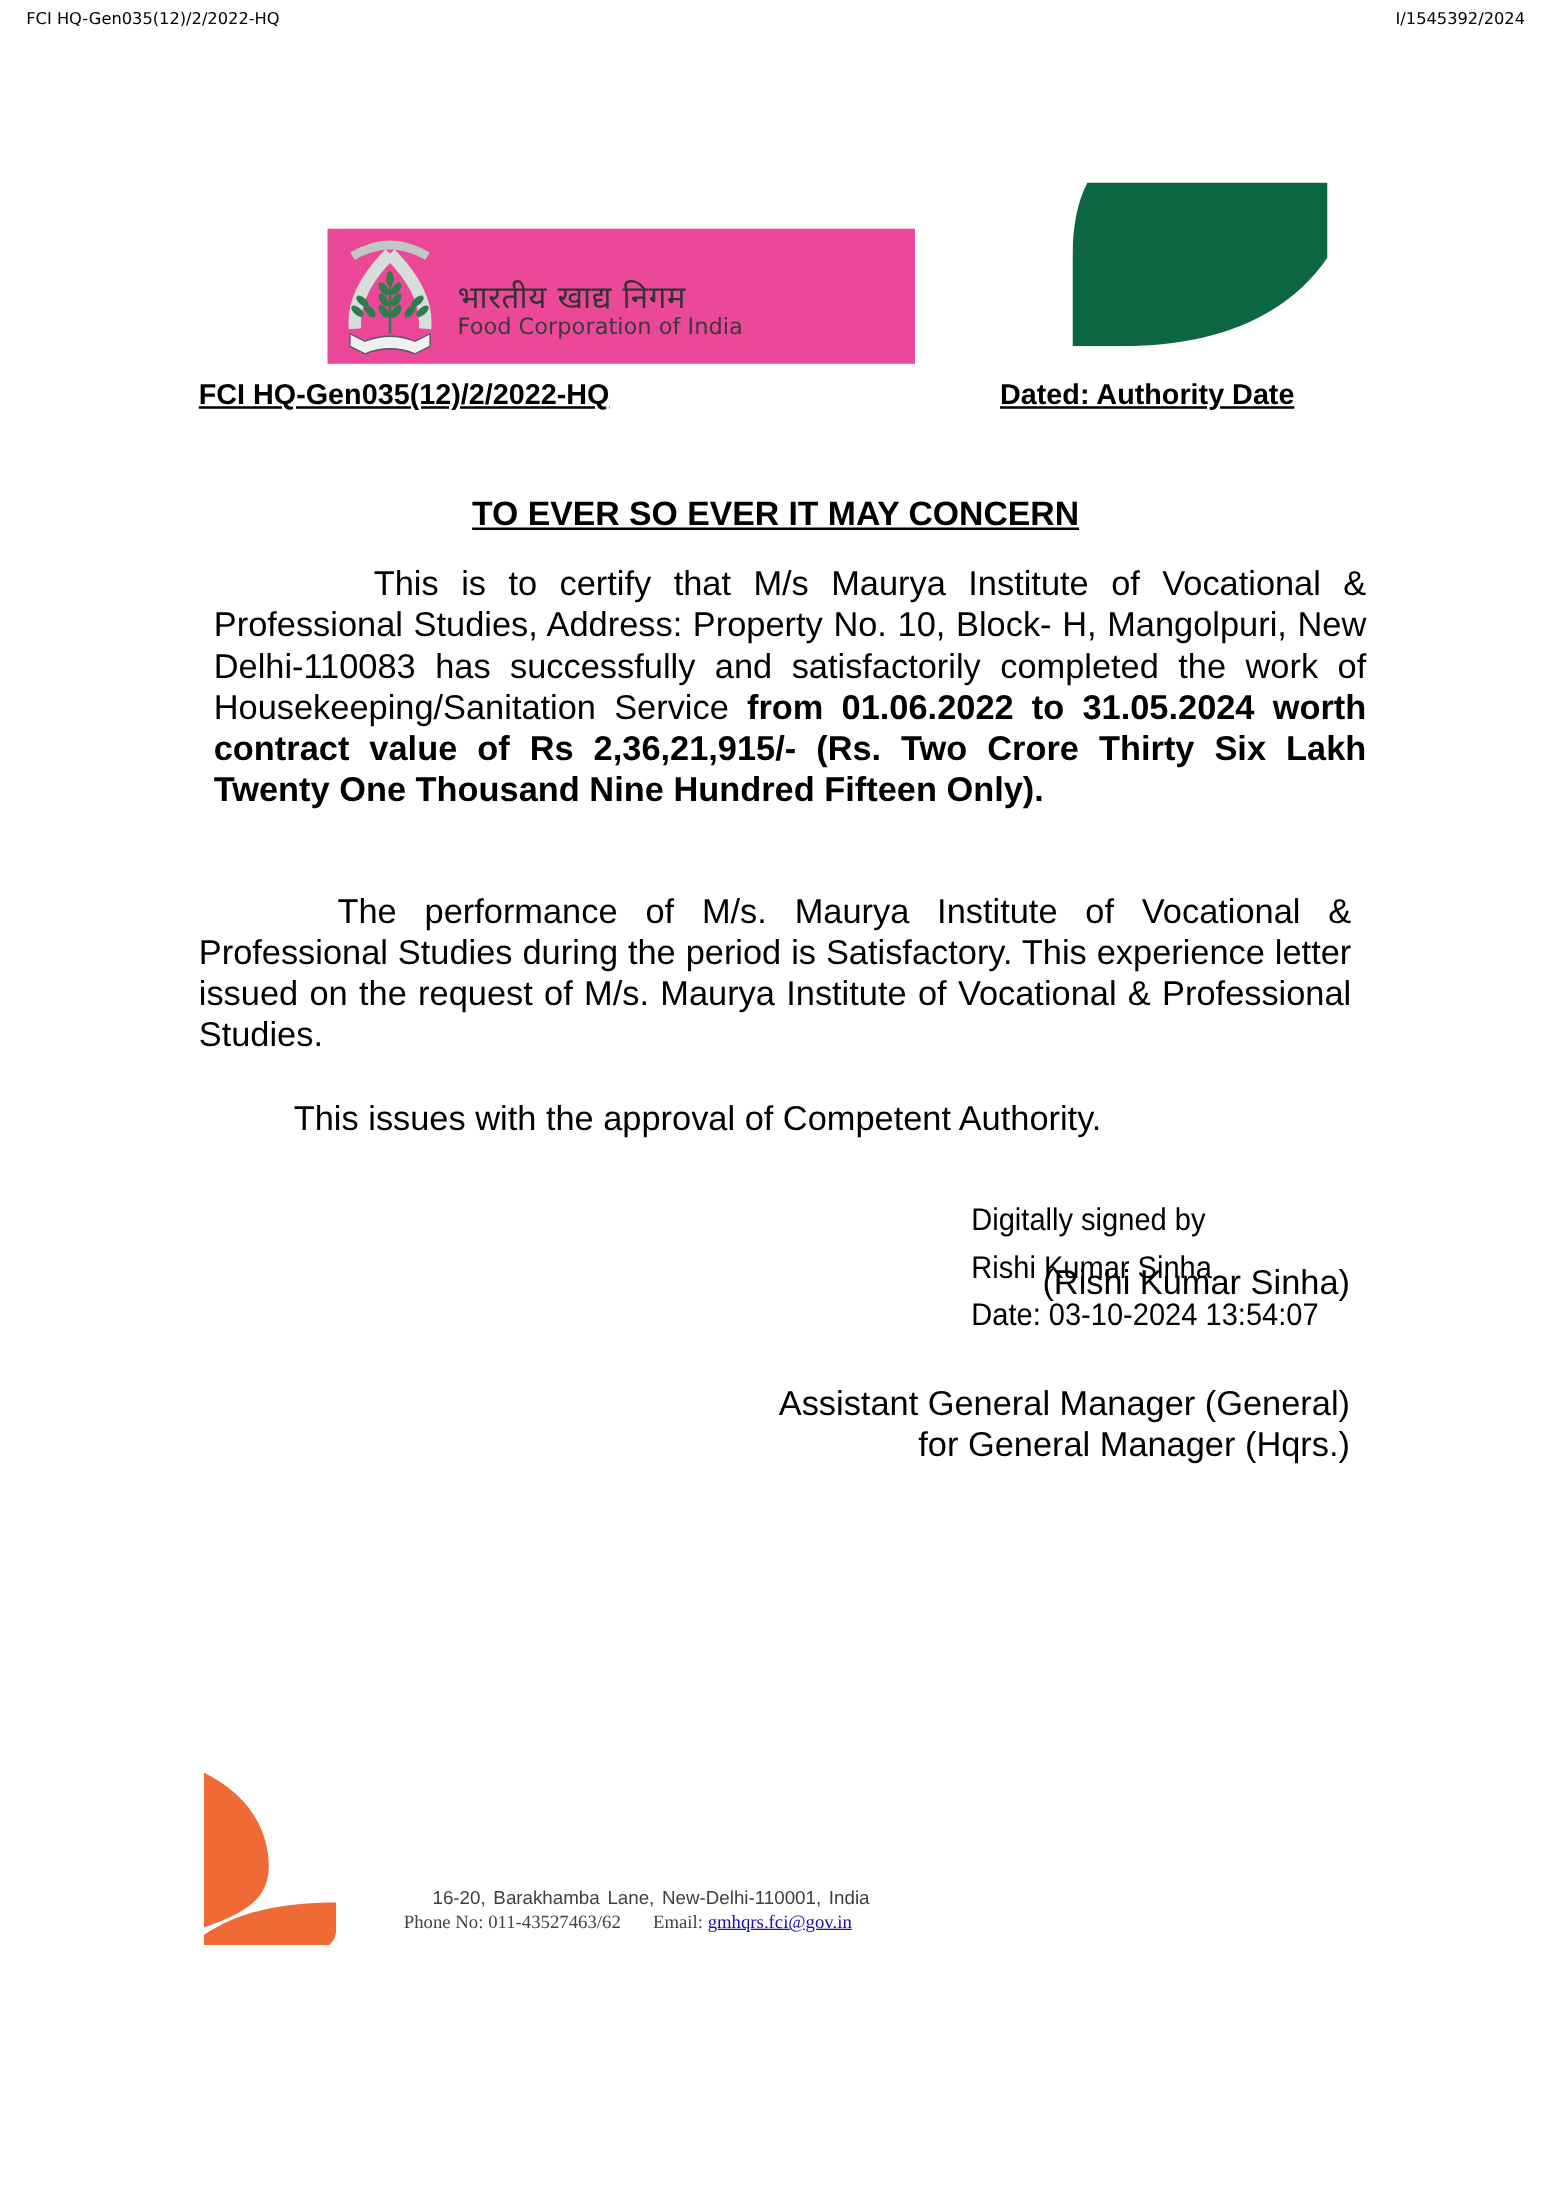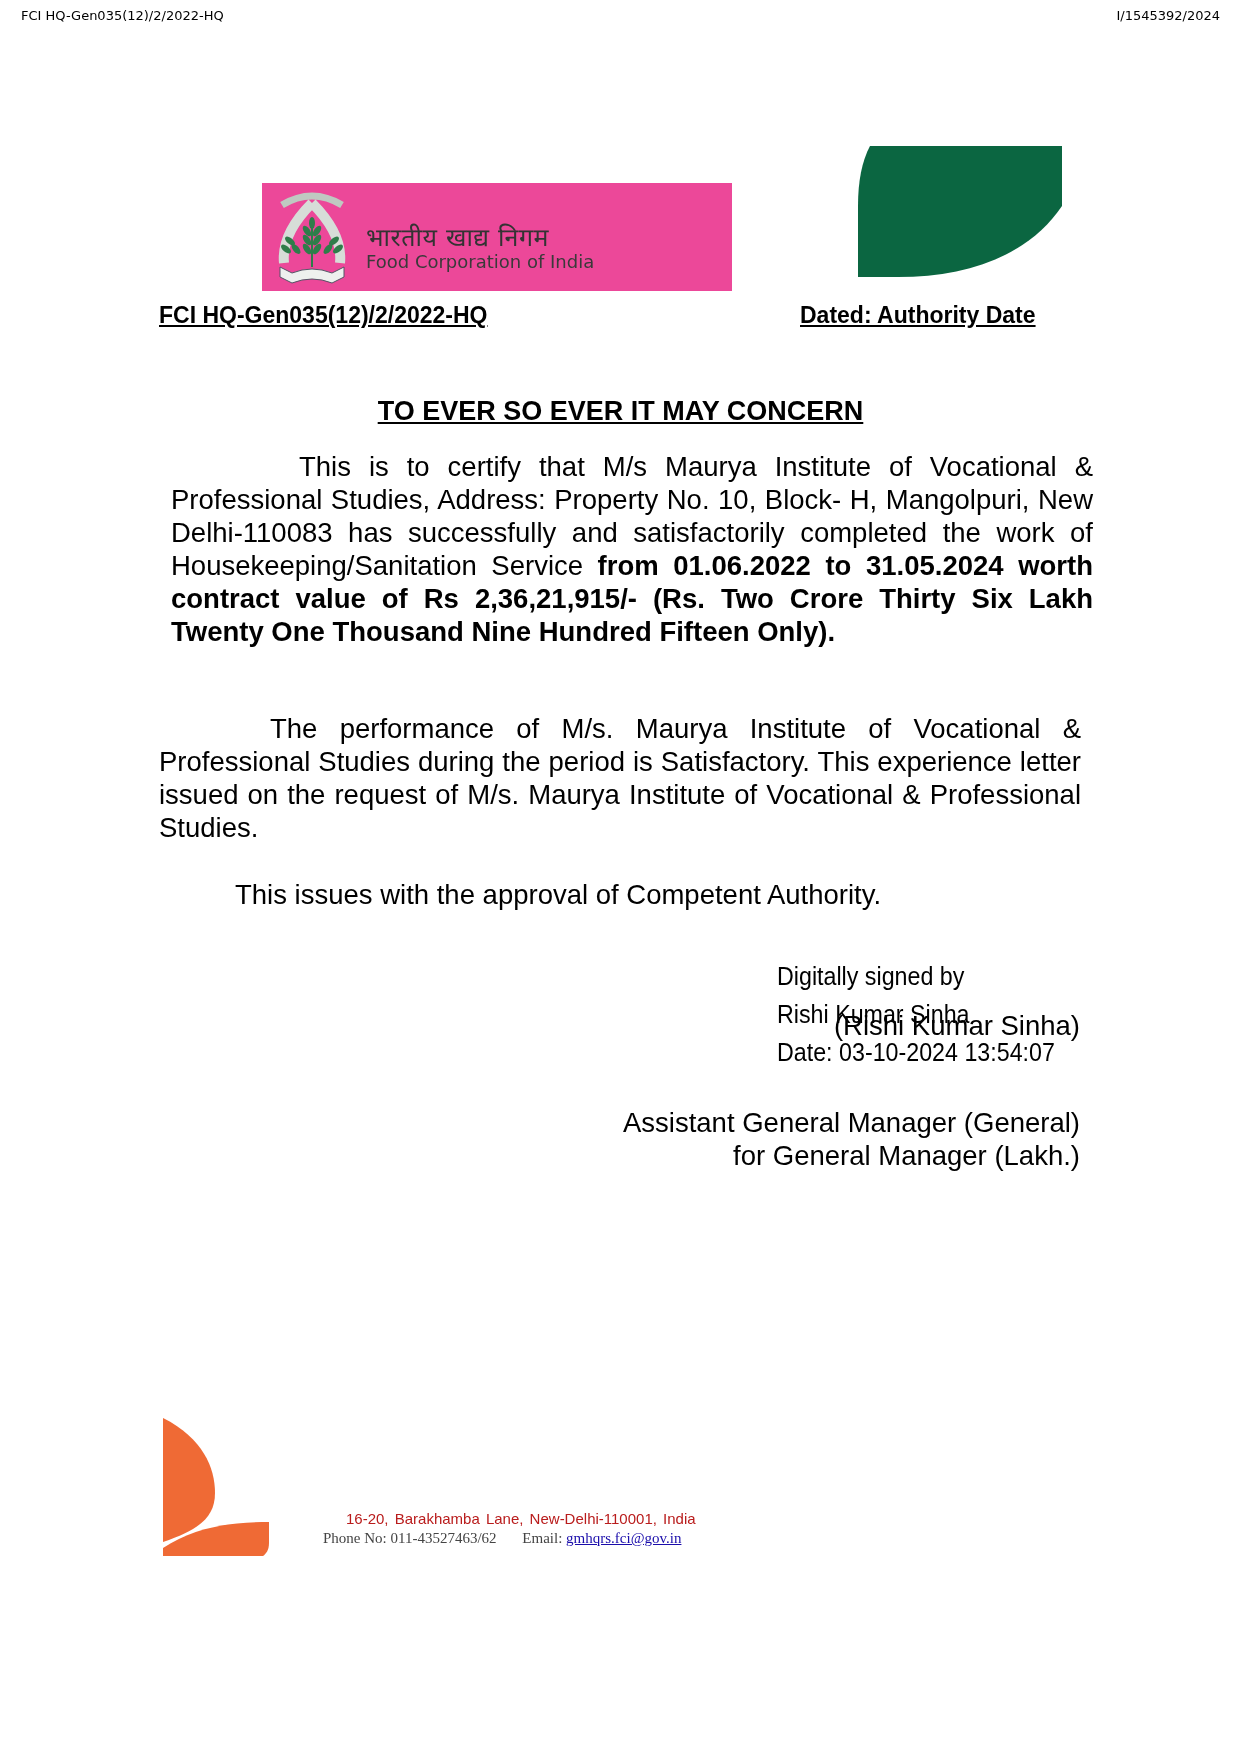--- a/index.html
+++ b/index.html
@@ -34,21 +34,21 @@
   .dsig1 { top: 957px; }
   .dsig2 { top: 995px; }
   .dsig3 { top: 1033px; }
 
   .signer { position: absolute; right: 160px; text-align: right; font-size: 27.5px; line-height: 33px; white-space: nowrap; }
   .s1 { top: 1009px; }
   .s2 { top: 1106px; }
   .s3 { top: 1139px; }
 
   .orange-shape { position: absolute; left: 163px; top: 1418px; width: 106px; height: 138px; }
-  .footer-addr { position: absolute; left: 346px; top: 1510px; font-family: "Liberation Sans", sans-serif; font-size: 15px; color: #b91c1c; white-space: nowrap; word-spacing: 2px; text-align: right; }
+  .footer-addr { position: absolute; left: 346px; top: 1510px; font-family: "Liberation Sans", sans-serif; font-size: 15px; color: #404040; white-space: nowrap; word-spacing: 2px; text-align: right; }
   .footer-phone { position: absolute; left: 323px; top: 1530px; font-family: "Liberation Serif", serif; font-size: 15px; color: #444; white-space: nowrap; }
   .footer-phone .email-label { margin-left: 22px; }
   .footer-phone a { color: #1a0dab; text-decoration: underline; }
 </style>
 </head>
 <body>
 
 <div class="hdr hdr-left">FCI  HQ-Gen035(12)/2/2022-HQ</div>
 <div class="hdr hdr-right">I/1545392/2024</div>
 
@@ -93,21 +93,21 @@
 <div class="body p2"><span class="indent2"></span><span>The performance of M/s. Maurya Institute of Vocational &amp; Professional Studies during the period is Satisfactory. This experience letter issued on the request of M/s. Maurya Institute of Vocational &amp; Professional Studies.</span></div>
 
 <div class="body p3">This issues with the approval of Competent Authority.</div>
 
 <div class="dsig dsig1">Digitally signed by</div>
 <div class="dsig dsig2">Rishi Kumar Sinha</div>
 <div class="dsig dsig3">Date: 03-10-2024 13:54:07</div>
 
 <div class="signer s1">(Rishi Kumar Sinha)</div>
 <div class="signer s2">Assistant General Manager (General)</div>
-<div class="signer s3">for General Manager (Lakh.)</div>
+<div class="signer s3">for General Manager (Hqrs.)</div>
 
 <svg class="orange-shape" viewBox="0 0 106 138">
   <path d="M0 0 C40 20 52 50 52 75 C52 100 35 112 0 124 Z" fill="#ef6a35"></path>
   <path d="M0 138 L0 130 C30 110 65 104 106 104 L106 125 C106 132 103 136 100 138 Z" fill="#ef6a35"></path>
 </svg>
 
 <div class="footer-addr">16-20, Barakhamba  Lane, New-Delhi-110001,  India</div>
 <div class="footer-phone">
   <span>Phone No:</span>
   <span>011-43527463/62</span>

